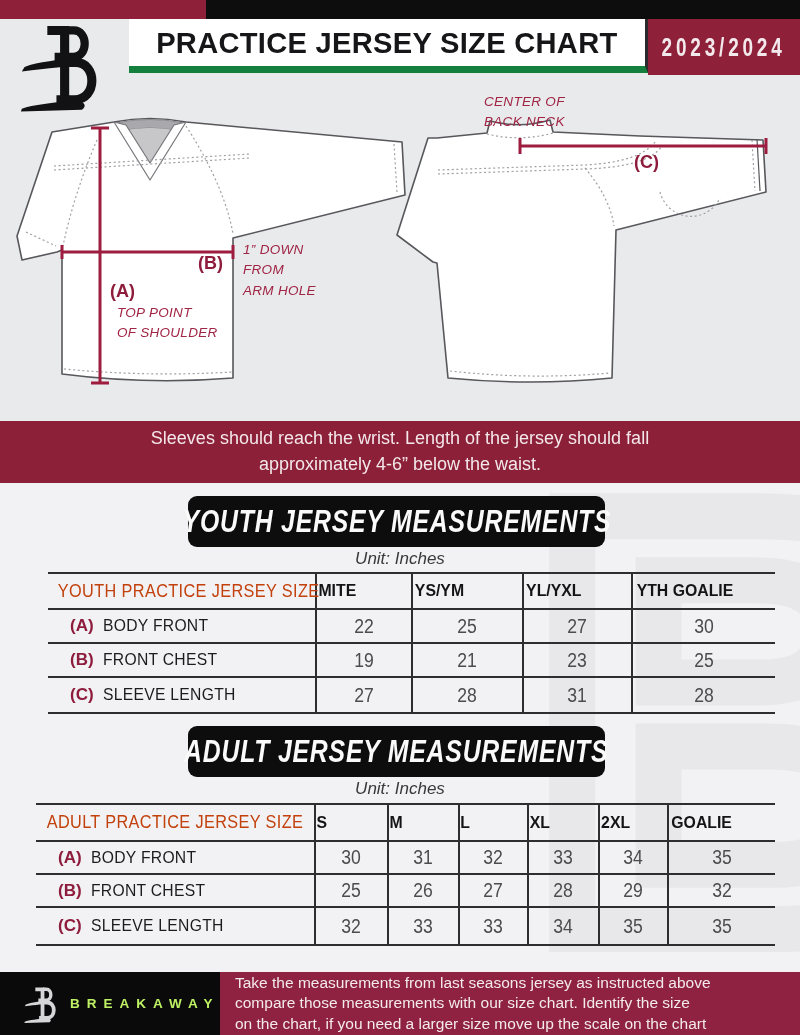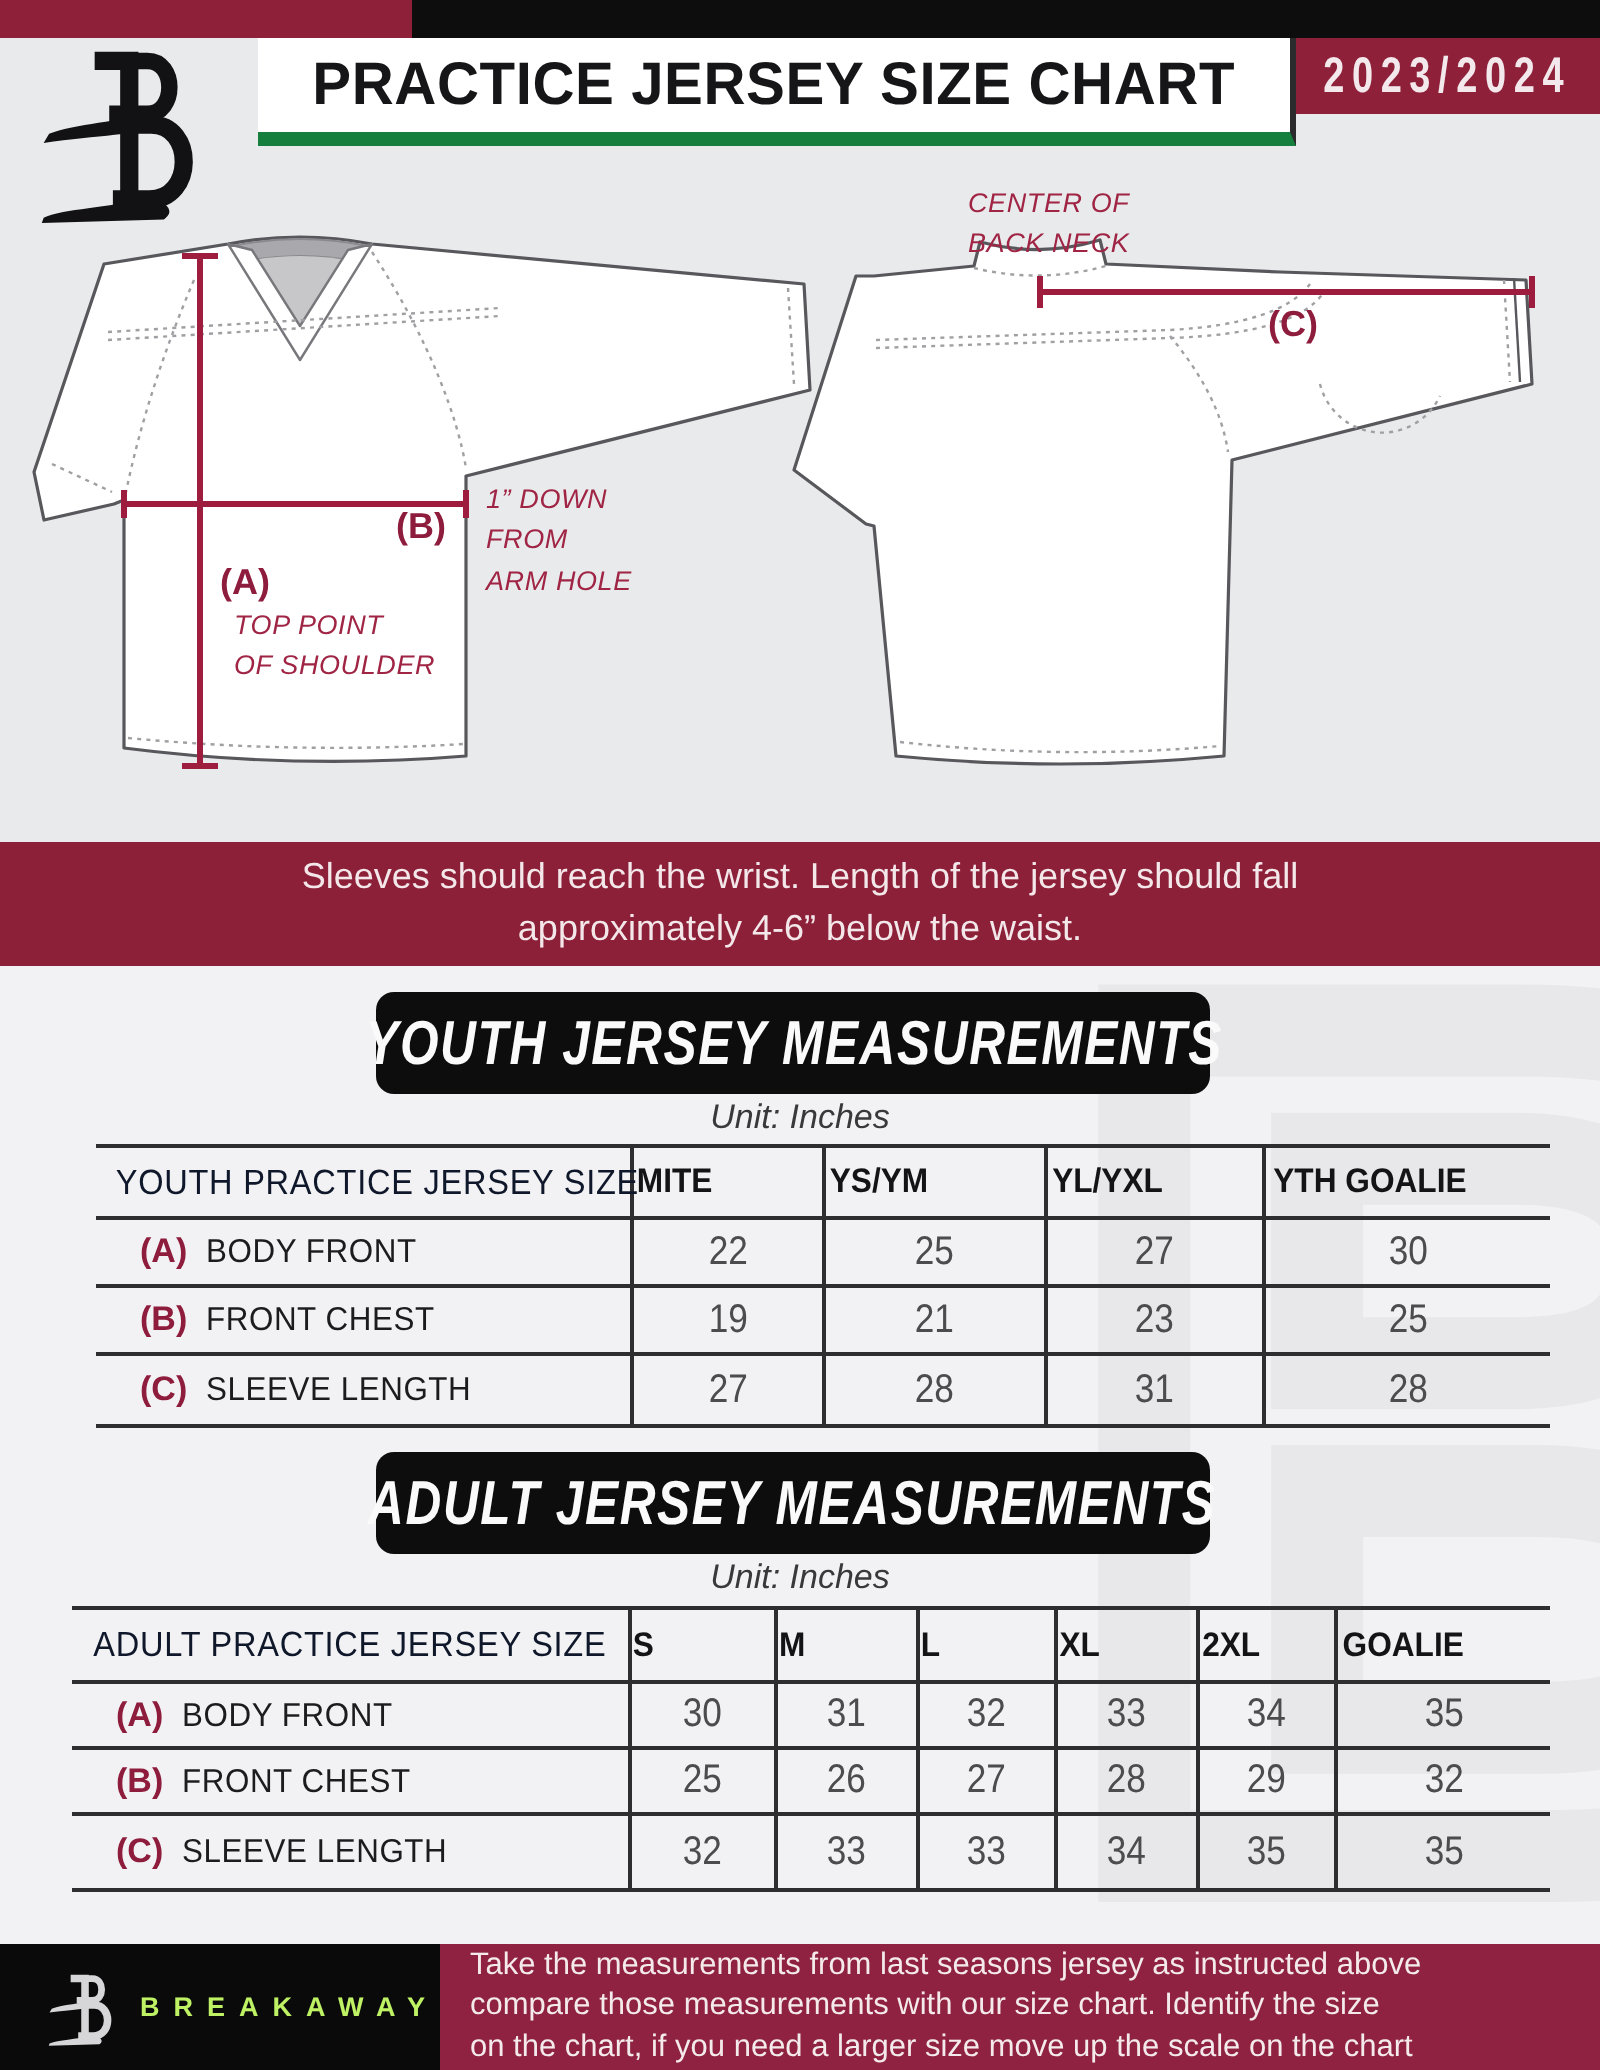--- a/index.html
+++ b/index.html
@@ -7,21 +7,21 @@
   .page{position:relative;width:800px;height:1035px;background:#e9eaec;overflow:hidden;}
 
   
   .strip-maroon{position:absolute;left:0;top:0;width:206px;height:19px;background:#8e2139;}
   .strip-black{position:absolute;left:206px;top:0;width:594px;height:19px;background:#0d0d0e;}
   .title-box{position:absolute;left:129px;top:19px;width:516px;height:47px;background:#ffffff;
              border-right:3px solid #2b2b2d;border-bottom:7px solid #15803d;
              display:flex;align-items:center;justify-content:center;z-index:3;}
   .title-box span{font-weight:bold;font-size:30px;color:#161618;letter-spacing:.3px;white-space:nowrap;
                   display:inline-block;transform:scaleX(.97);}
-  .season-box{position:absolute;left:648px;top:19px;width:152px;height:38px;background:#8e2139;
+  .season-box{position:absolute;left:648px;top:19px;width:152px;height:56px;background:#8e2139;
               display:flex;align-items:center;justify-content:center;z-index:3;}
   .season-box span{font-weight:bold;font-size:25px;color:#f3e9ec;letter-spacing:5px;
                    display:inline-block;transform:scaleX(.76);white-space:nowrap;}
   .logo{position:absolute;left:20px;top:20px;width:82px;height:92px;z-index:3;}
 
   
   .diagram{position:absolute;left:0;top:80px;width:800px;height:341px;z-index:2;}
   .diagram svg{position:absolute;left:0;top:0;}
   .dnote{position:absolute;color:#a02545;font-style:italic;font-size:13.5px;line-height:1.5;
          letter-spacing:.3px;white-space:nowrap;}
@@ -43,21 +43,21 @@
              display:inline-block;transform:scaleX(.8);}
   .unit{position:absolute;left:0;width:800px;text-align:center;font-style:italic;font-size:17px;
         color:#39393b;z-index:2;}
 
   table.sz{position:absolute;border-collapse:collapse;table-layout:fixed;z-index:2;}
   table.sz td{padding:0;border-top:2.5px solid #2e2e30;vertical-align:middle;}
   table.sz tr.last td{border-bottom:2.5px solid #2e2e30;}
   table.sz td + td{border-left:2.5px solid #2e2e30;}
   td.hc{text-align:left;font-weight:bold;font-size:17px;color:#141416;}
   td.hc span,td.hl span{display:inline-block;transform:scaleX(.93);white-space:nowrap;}
-  td.hl{text-align:center;font-weight:normal;font-size:17.5px;color:#0f172a;letter-spacing:.4px;}
+  td.hl{text-align:center;font-weight:normal;font-size:17.5px;color:#c2410c;letter-spacing:.4px;}
   td.lab{text-align:left;}
   td.lab .pad{padding-left:22px;display:flex;align-items:baseline;}
   .rk{color:#8e1c3c;font-weight:bold;font-size:17px;margin-right:9px;}
   .rl{font-size:16.5px;color:#1c1c1e;letter-spacing:.3px;display:inline-block;transform:scaleX(.95);
       transform-origin:left;white-space:nowrap;}
   td.val{text-align:center;font-size:20px;color:#4c4c4f;}
   td.val span{display:inline-block;transform:scaleX(.88);}
 
   
   .footer-black{position:absolute;left:0;top:972px;width:220px;height:63px;background:#0a0a0b;z-index:3;

